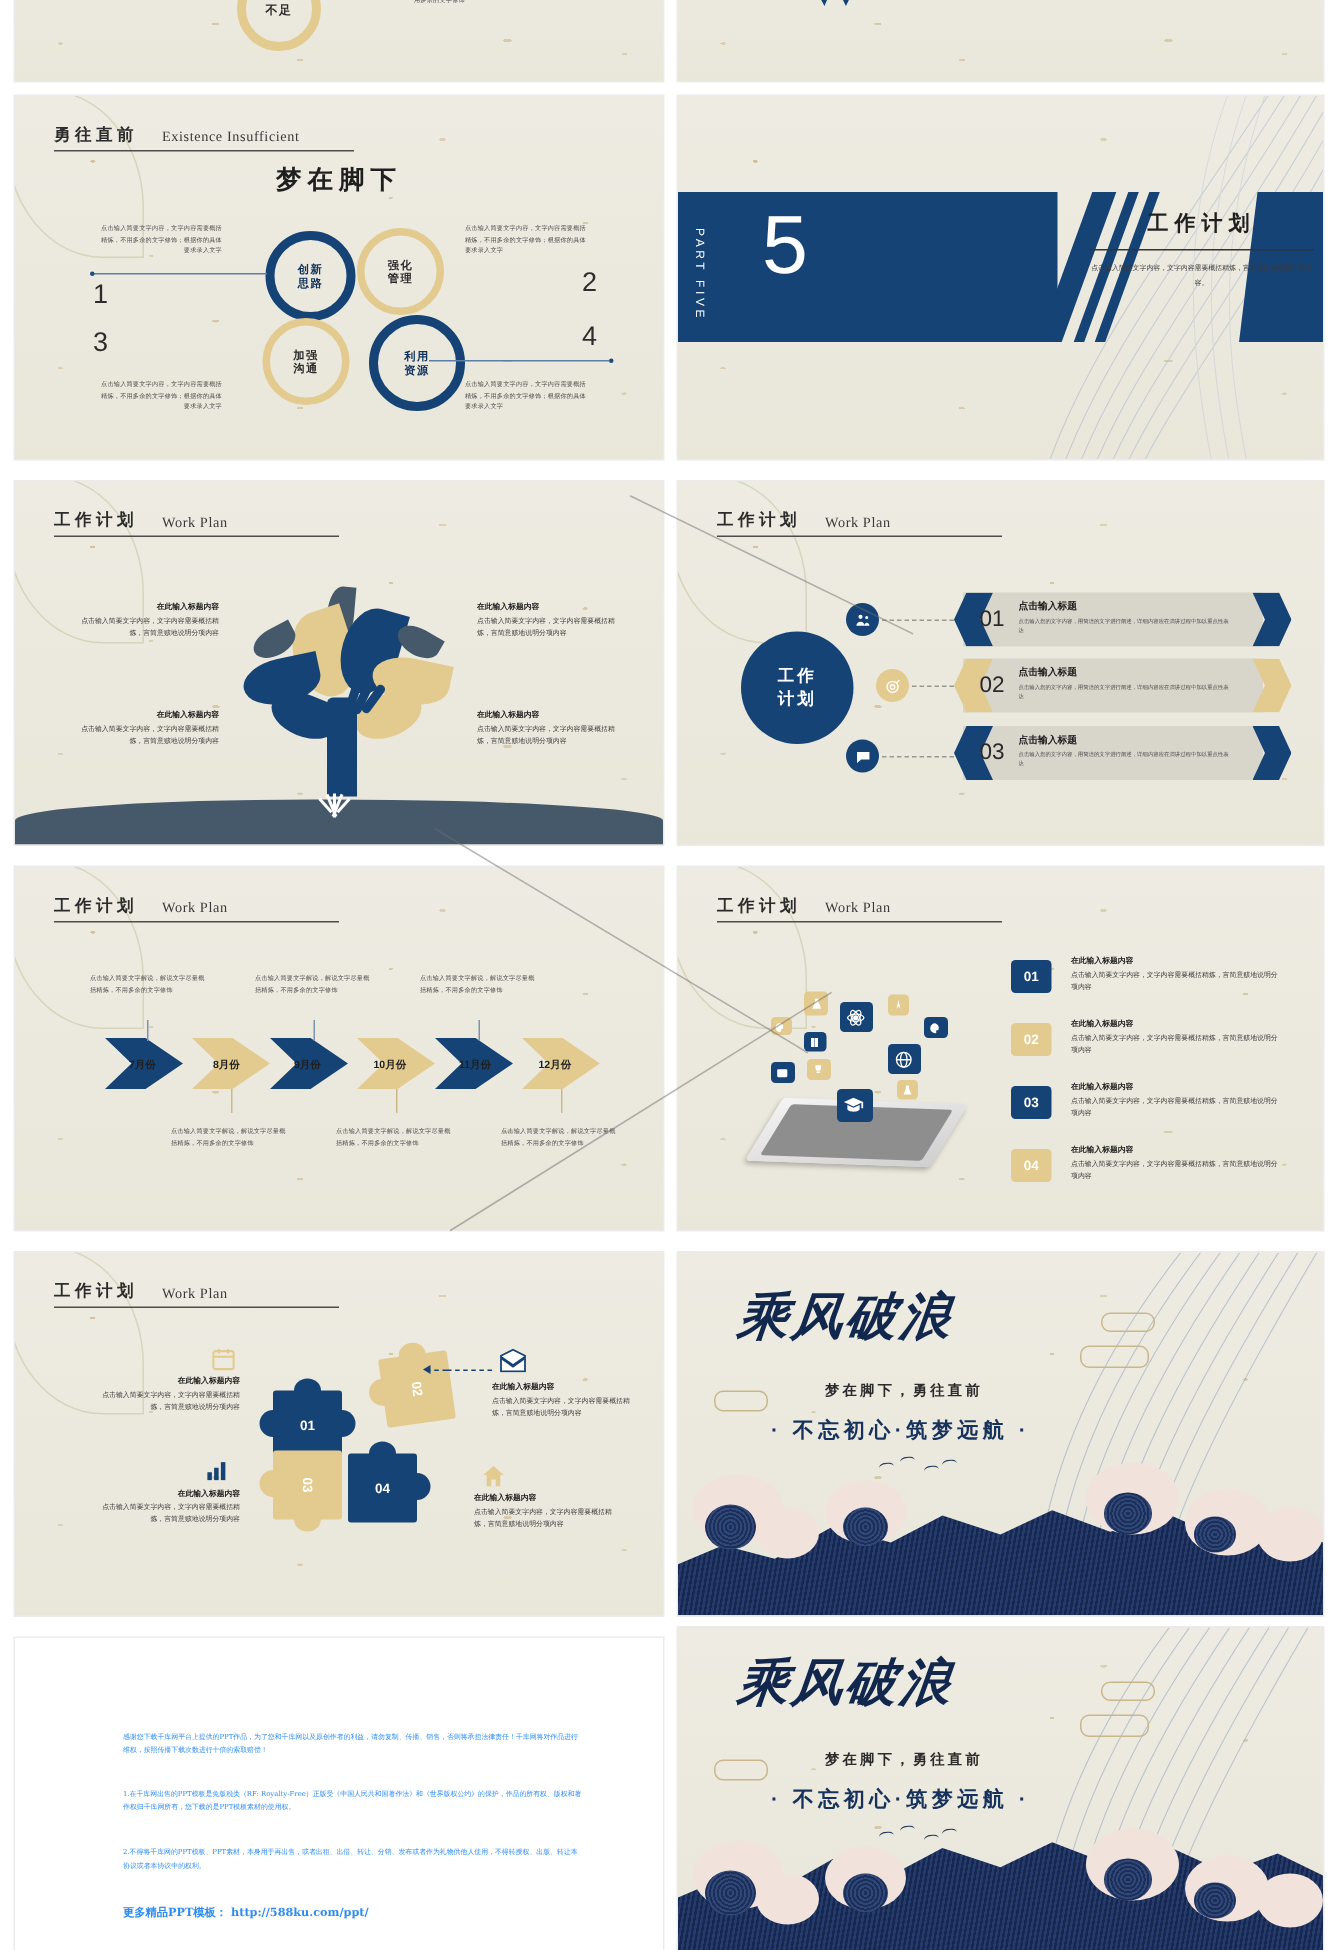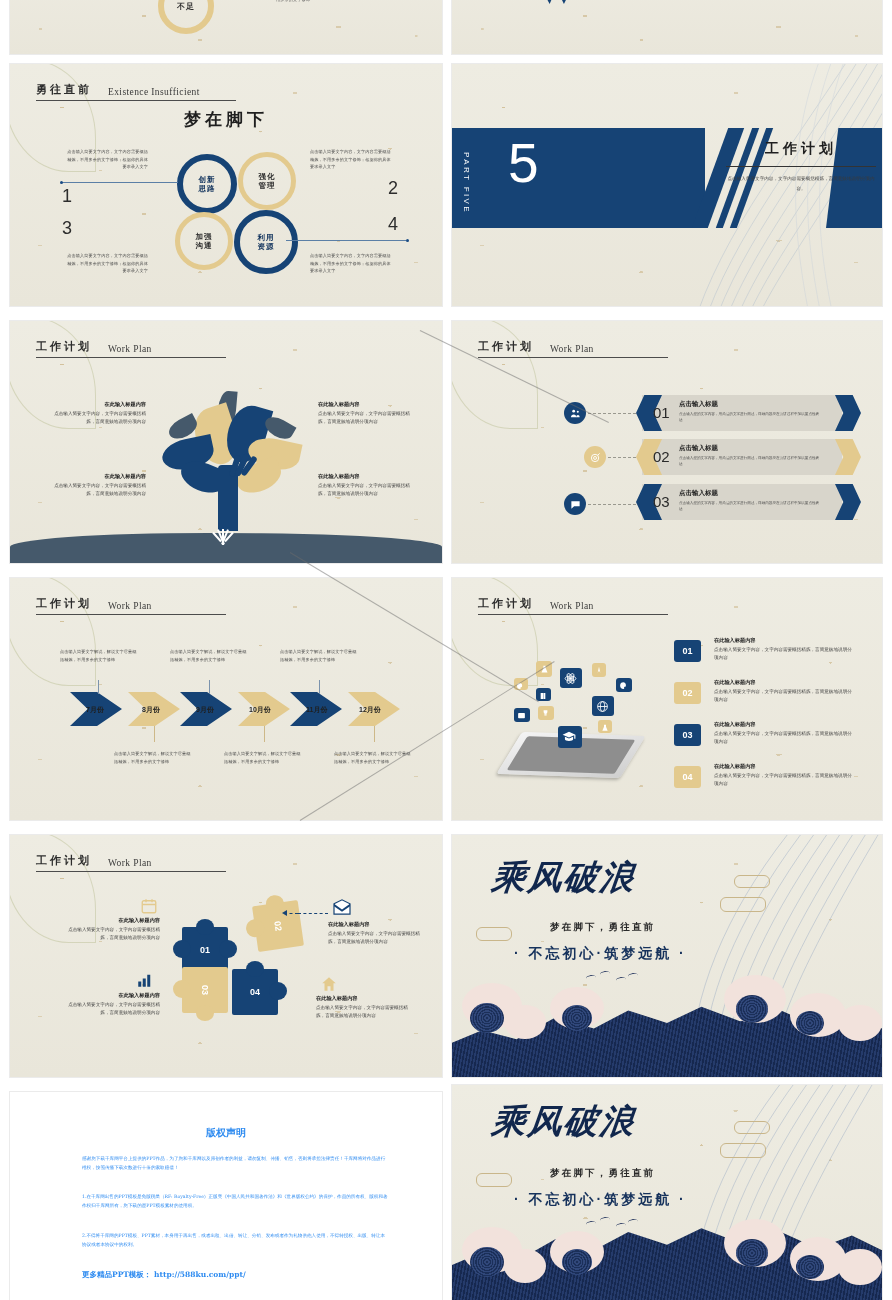--- a/index.html
+++ b/index.html
@@ -176,21 +176,21 @@
       <span>思路</span>
     </div>
     <div class="ring gold" style="left:228px;top:88px;width:48px;height:48px;">
       <span>强化</span>
       <span>管理</span>
     </div>
     <div class="ring gold" style="left:165px;top:148px;width:48px;height:48px;">
       <span>加强</span>
       <span>沟通</span>
     </div>
-    <div class="ring navy" style="left:224px;top:146px;width:52px;height:52px;">
+    <div class="ring navy" style="left:236px;top:146px;width:52px;height:52px;">
       <span>利用</span>
       <span>资源</span>
     </div>
 
     <div class="hline" style="left:52px;top:118px;width:116px;"></div>
     <div class="hdot" style="left:50px;top:117px;"></div>
     <div class="hline" style="left:276px;top:176px;width:120px;"></div>
     <div class="hdot" style="left:396px;top:175px;"></div>
 
     <div class="numbig" style="left:52px;top:122px;">1</div>
@@ -290,20 +290,24 @@
   </div>
 
   <div class="slide" style="left:452px;top:321px;width:430px;height:242px;">
     <div class="paper"></div>
     <div class="leafghost"></div>
     <div class="hdr">
       <span class="cn">工作计划</span>
       <span class="en">Work Plan</span>
     </div>
 
+    <div class="bigcircle" style="left:42px;top:100px;width:75px;height:75px;">
+      <span>工作</span>
+      <span>计划</span>
+    </div>
 
     <div class="icbtn" style="left:112px;top:81px;width:22px;height:22px;background:#164375;">
       <svg width="11" height="11" viewBox="0 0 24 24" fill="#fff">
           <circle cx="8" cy="7" r="3"></circle>
           <path d="M2 20c0-3.3 2.7-6 6-6s6 2.7 6 6z"></path>
           <circle cx="17" cy="8" r="2.2"></circle>
           <path d="M13.5 20c0-2.5 1.7-4.5 3.8-4.5S21 17.5 21 20z"></path>
         </svg>
     </div>
     <div class="icbtn" style="left:132px;top:125px;width:22px;height:22px;background:#e3ca8e;">
@@ -580,21 +584,20 @@
       <div class="foam" style="left:272px;top:140px;width:62px;height:48px;"></div>
       <div class="foamr" style="left:284px;top:160px;width:32px;height:28px;"></div>
       <div class="foam" style="left:338px;top:158px;width:56px;height:44px;"></div>
       <div class="foam" style="left:386px;top:170px;width:44px;height:36px;"></div>
       <div class="foamr" style="left:344px;top:176px;width:28px;height:24px;"></div>
     </div>
   </div>
 
   <div class="slide" style="left:10px;top:1092px;width:432px;height:208px;background:#fff;">
     <div class="cw"></div>
-    <div class="cwt">版权声明</div>
     <div class="cwp" style="left:72px;top:62px;width:306px;">感谢您下载千库网平台上提供的PPT作品，为了您和千库网以及原创作者的利益，请勿复制、传播、销售，否则将承担法律责任！千库网将对作品进行维权，按照传播下载次数进行十倍的索取赔偿！</div>
     <div class="cwp" style="left:72px;top:100px;width:306px;">1.在千库网出售的PPT模板是免版税类（RF: Royalty-Free）正版受《中国人民共和国著作法》和《世界版权公约》的保护，作品的所有权、版权和著作权归千库网所有，您下载的是PPT模板素材的使用权。</div>
     <div class="cwp" style="left:72px;top:139px;width:306px;">2.不得将千库网的PPT模板、PPT素材，本身用于再出售，或者出租、出借、转让、分销、发布或者作为礼物供他人使用，不得转授权、出版、转让本协议或者本协议中的权利。</div>
     <div class="cwlink" style="left:72px;top:178px;">
       <span>更多精品PPT模板：</span>
       <span>http://588ku.com/ppt/</span>
     </div>
   </div>
 
   <div class="slide" style="left:452px;top:1085px;width:430px;height:215px;">

